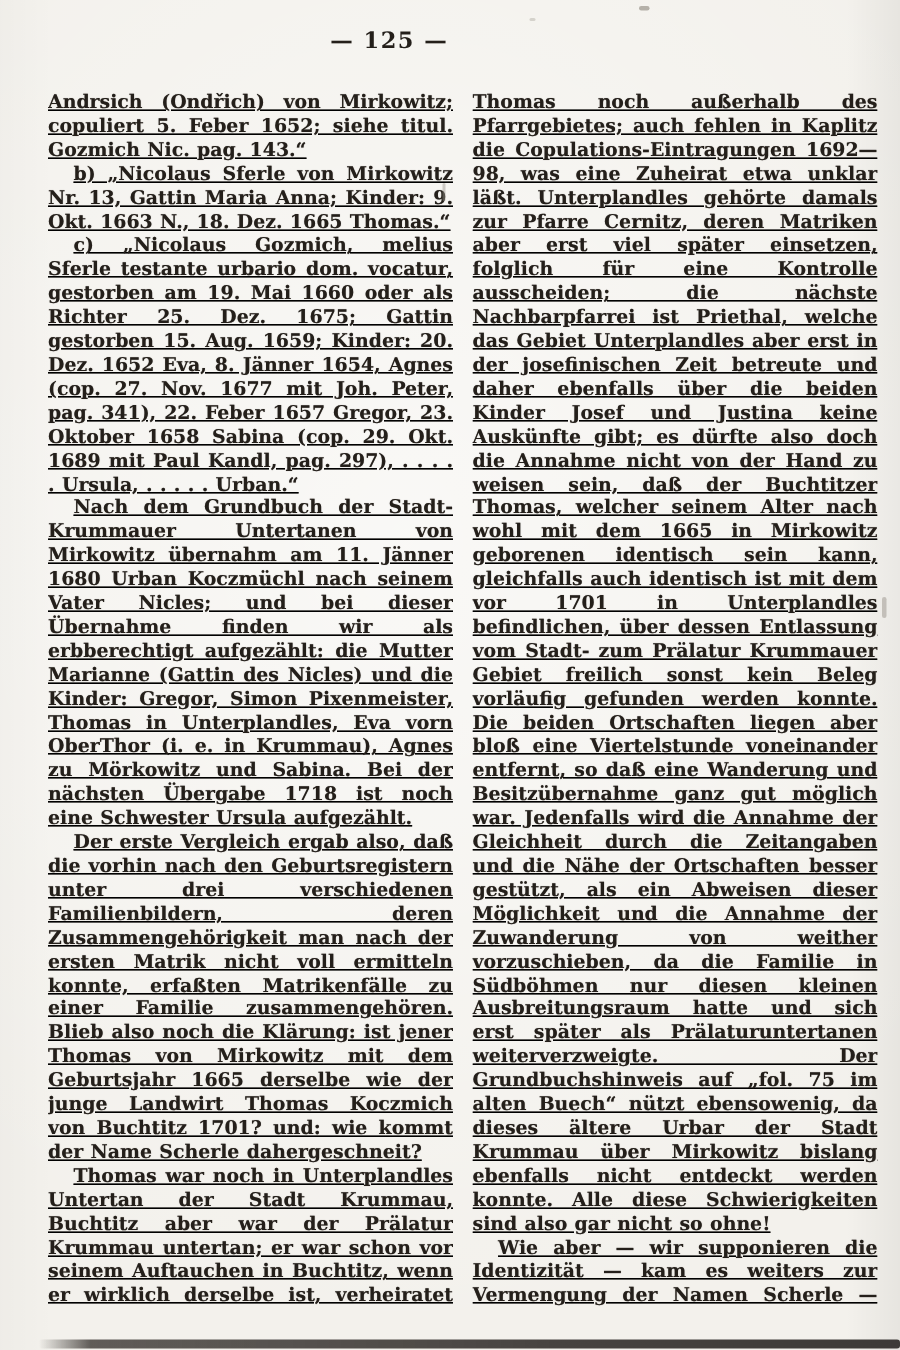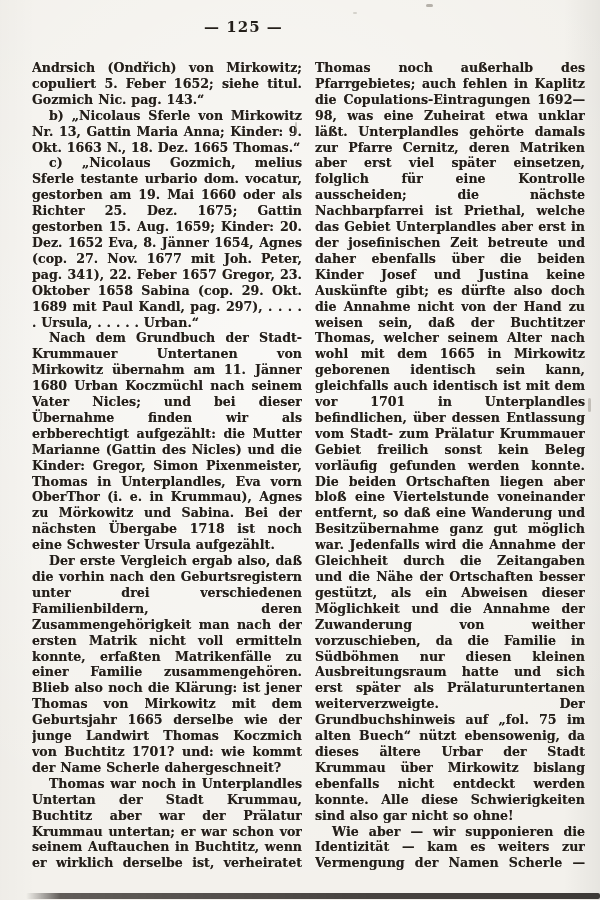--- a/index.html
+++ b/index.html
@@ -19,41 +19,42 @@
     height: 900px;
     background:
       radial-gradient(ellipse 120% 100% at 45% 40%, rgba(255,255,255,0.55), rgba(0,0,0,0) 60%),
       linear-gradient(to right, rgba(0,0,0,0.02), rgba(0,0,0,0) 6%, rgba(0,0,0,0) 94%, rgba(0,0,0,0.05)),
       var(--paper, #f3f1ec);
     overflow: hidden;
   }
   .page-number {
     position: absolute;
     top: 18px;
-    left: 0;
+    left: 16px;
     width: 487px;
     text-align: center;
     font-size: 15px;
     font-weight: bold;
     letter-spacing: 1px;
     color: var(--ink, #241f1a);
   }
   .columns {
     position: absolute;
     top: 60px;
     left: 32px;
     width: 554px;
     height: 812px;
     display: flex;
     gap: 13px;
   }
   .column {
     width: 270px;
     height: 100%;
     overflow: hidden;
+    text-decoration: underline;
   }
   .column p.para {
     margin: 0;
     font-size: 12.6px;
     line-height: 15.9px;
     font-weight: bold;
     text-align: justify;
     color: var(--ink, #241f1a);
     text-shadow: 0 0 0.5px rgba(30,24,18,0.55);
     word-spacing: 0.5px;

